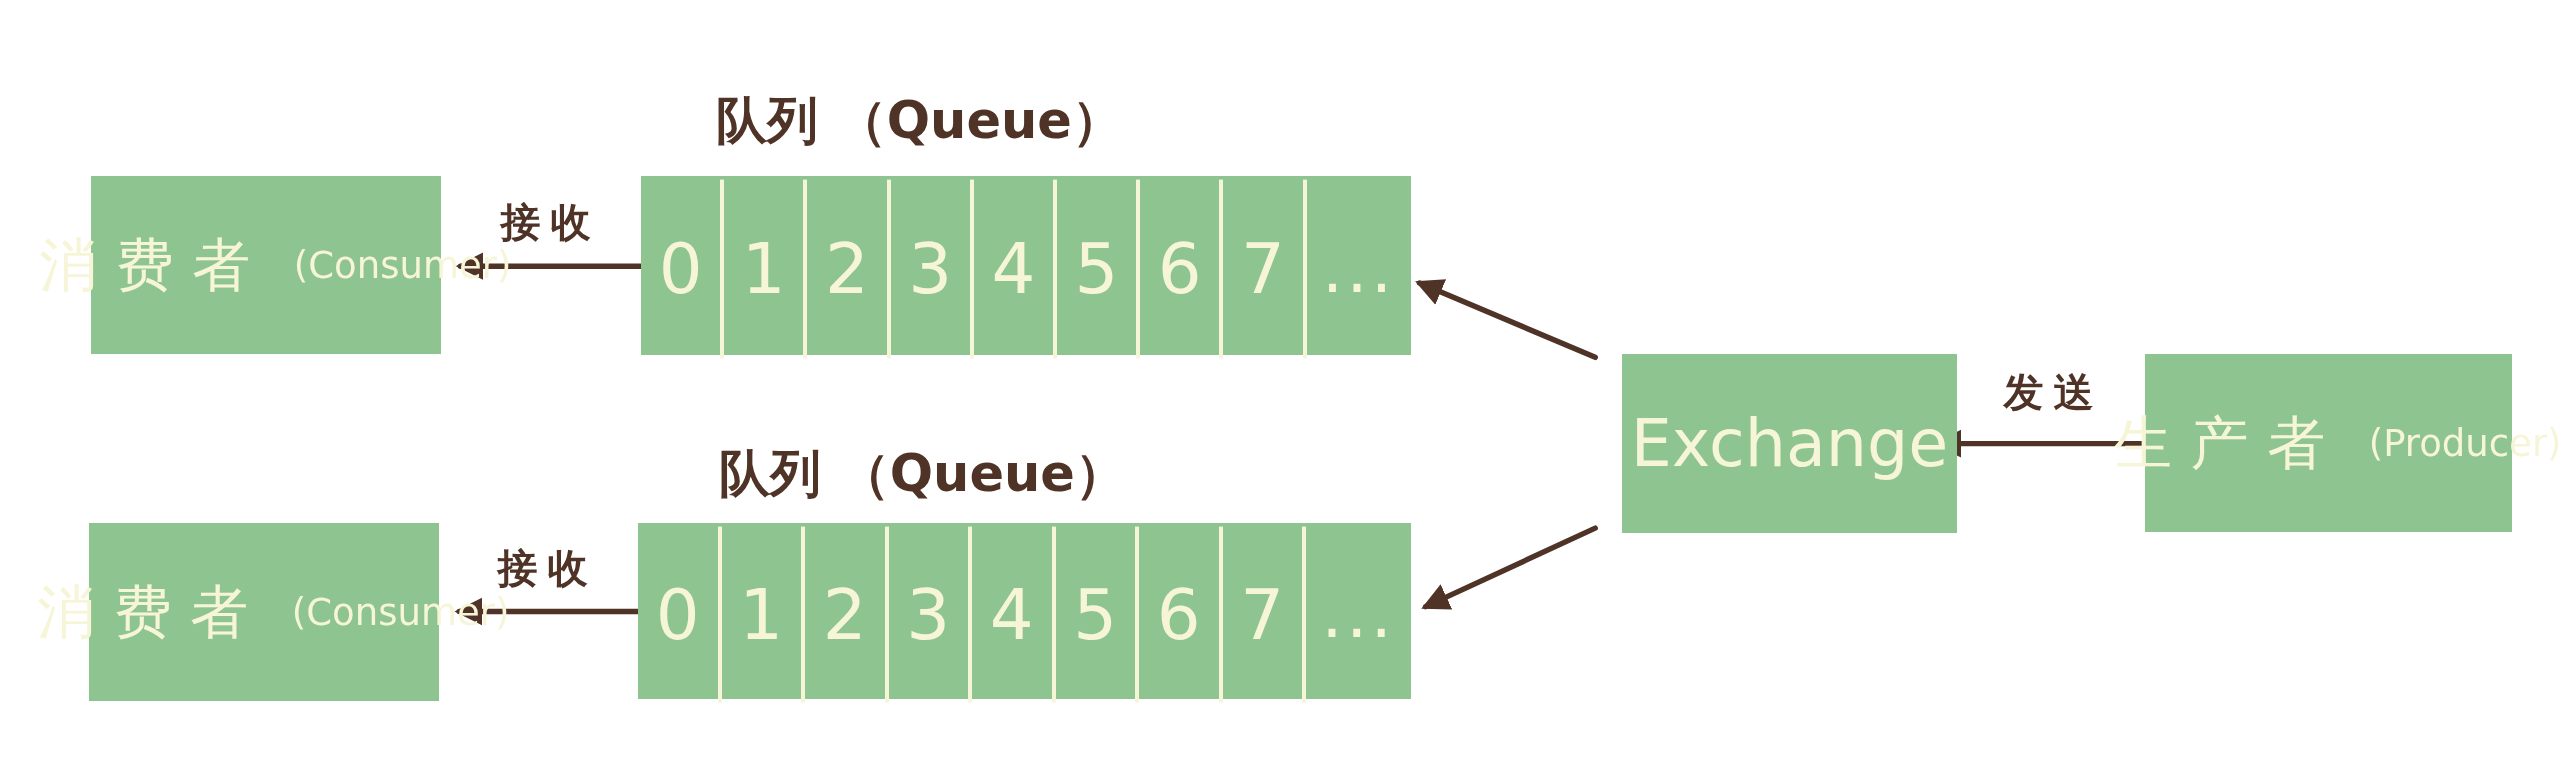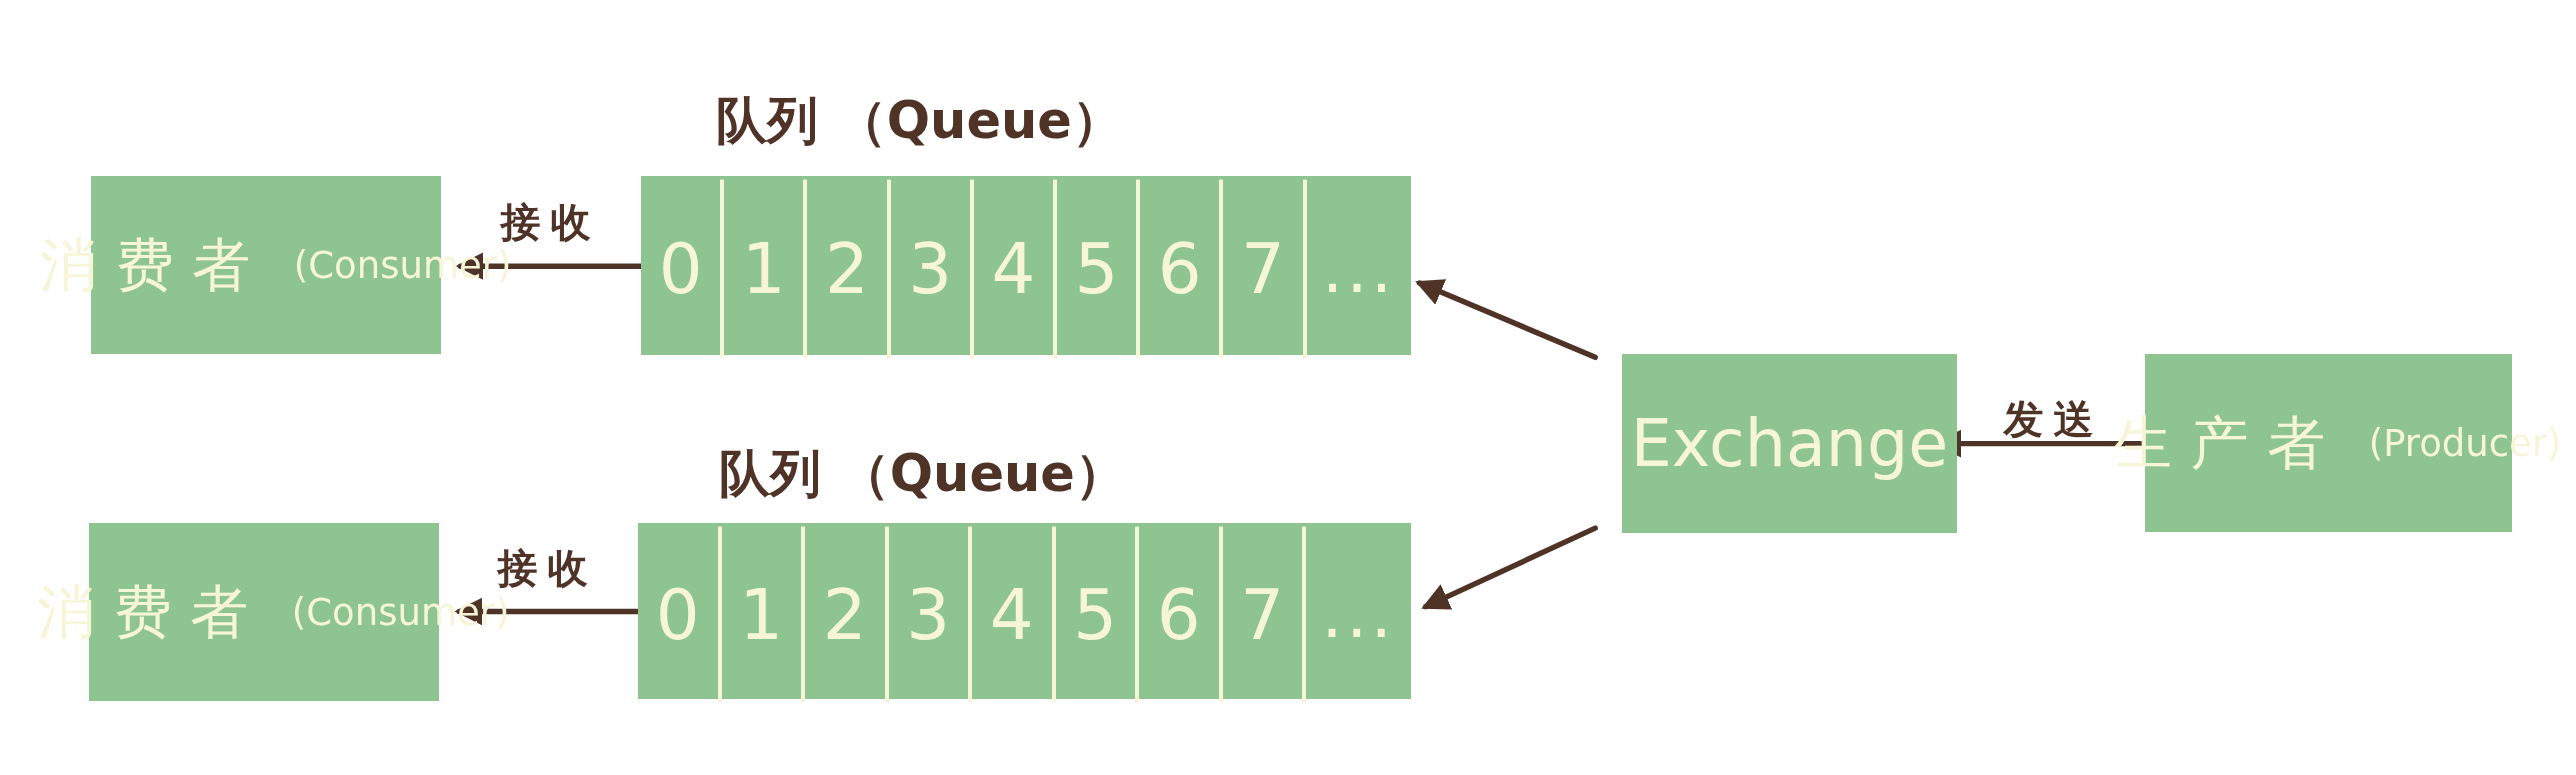--- a/index.html
+++ b/index.html
@@ -160,21 +160,21 @@
     <div class="cell">5</div>
     <div class="cell">6</div>
     <div class="cell">7</div>
     <div class="cell wide">...</div>
   </div>
 
   <div class="node" style="left:1594px;top:354px;width:335px;height:179px;margin-left:28px;">
     <div class="exchange-label">Exchange</div>
   </div>
 
-  <div class="ink-label" style="left:1953px;top:400px;width:181px;font-family:Liberation Serif, serif;">发送</div>
+  <div class="ink-label" style="left:1953px;top:372px;width:181px;">发送</div>
 
   <div class="node" style="left:2145px;top:354px;width:367px;height:178px;">
     <div class="node-title">生产者</div>
     <div class="node-subtitle">(Producer)</div>
   </div>
 
 </div>
 
 
 </body></html>

